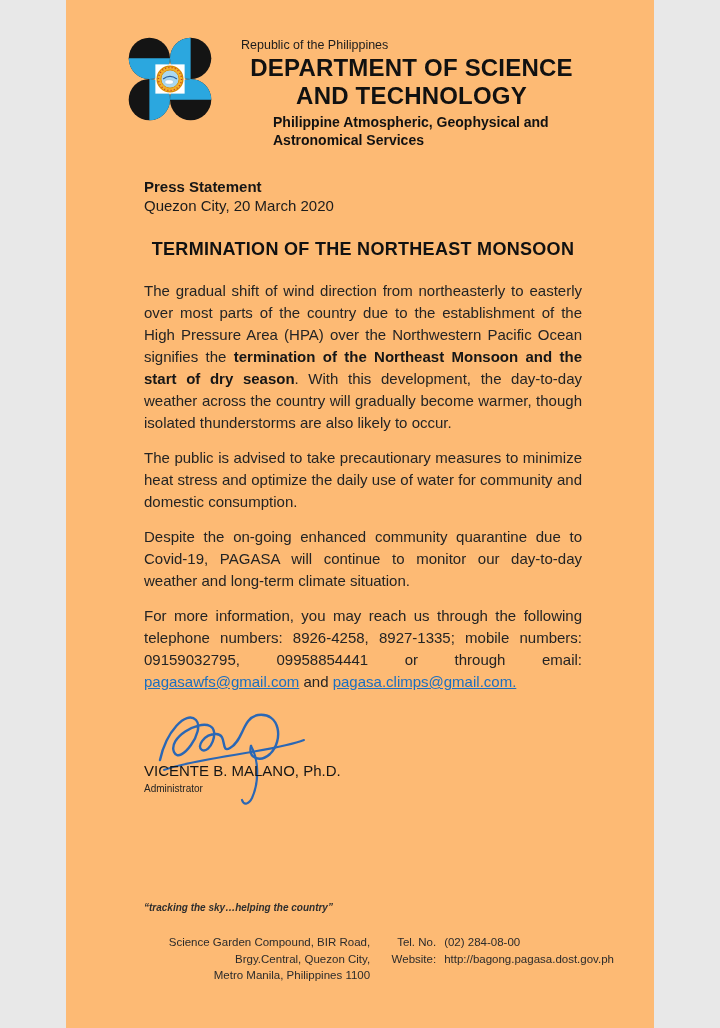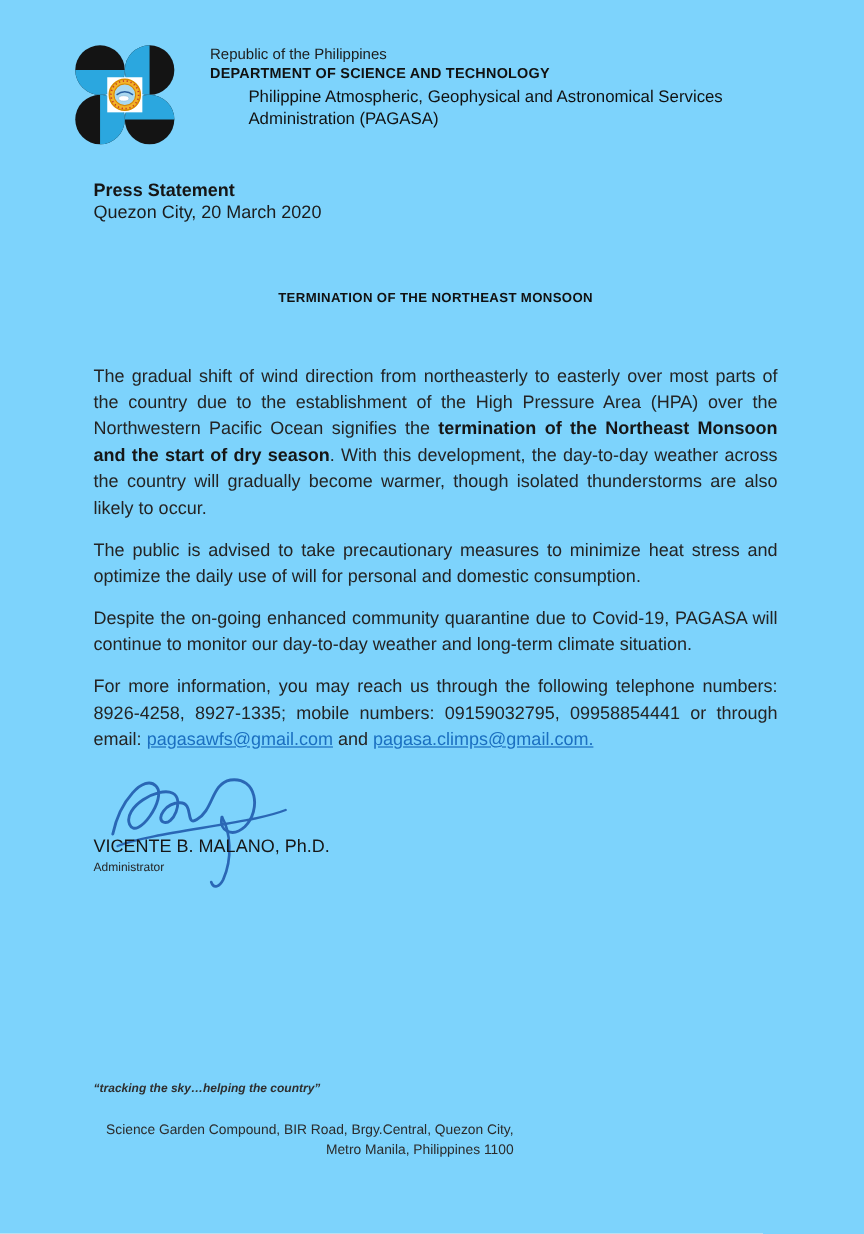--- a/index.html
+++ b/index.html
@@ -1,53 +1,53 @@
 <!DOCTYPE html>
 <html><head>
 <meta charset="utf-8">
 <style>
   * { margin: 0; padding: 0; box-sizing: border-box; }
   html, body { background: #e8e8e8; }
   body { font-family: "Liberation Sans", sans-serif; }
   .page {
     position: relative;
-    width: 720px;
+    width: 588px;
     height: 1028px;
     margin: 0 auto;
-    background: #7dd3fc;
+    background: #fdba74;
     color: #222;
     overflow: hidden;
   }
   .content { padding: 36px 72px 0 78px; }
 
   
   .header-row { display: flex; align-items: flex-start; }
   .logo-wrap { width: 86px; height: 86px; flex: 0 0 auto; margin-left: -17px; }
   .header-text { margin-left: 28px; padding-top: 2px; }
   .republic { font-size: 12.5px; color: #1c1c1c; margin-bottom: 2px; }
-  .department { font-size: 12px; font-weight: bold; letter-spacing: 0.2px; color: #111; margin-bottom: 3px; }
-  .agency { font-size: 14px; font-weight: normal; color: #111; line-height: 1.32; padding-left: 32px; }
+  .department { font-size: 24px; font-weight: bold; letter-spacing: 0.2px; color: #111; margin-bottom: 3px; text-align: center; }
+  .agency { font-size: 14px; font-weight: bold; color: #111; line-height: 1.32; padding-left: 32px; }
 
   
   .meta { margin-top: 28px; }
   .meta-label { font-size: 15px; font-weight: bold; color: #151515; }
   .meta-date { font-size: 15px; color: #1c1c1c; margin-top: 2px; }
 
   
   .doc-title {
-    margin-top: 57px;
+    margin-top: 25px;
     text-align: center;
-    font-size: 11px;
+    font-size: 18px;
     font-weight: bold;
     letter-spacing: 0.3px;
     color: #111;
   }
 
   
-  .body-text { margin-top: 48px; }
+  .body-text { margin-top: 20px; }
   .para {
     font-size: 15px;
     line-height: 22px;
     text-align: justify;
     color: #242424;
     margin-bottom: 13px;
   }
   .para b { color: #161616; }
   .email-link { color: #1b6fc0; text-decoration: underline; cursor: pointer; }
 
@@ -92,34 +92,33 @@
           <circle cx="50" cy="50" r="13.4" fill="none" stroke="#c43b2a" stroke-width="1.6" stroke-dasharray="1.2 2.6"></circle>
           <circle cx="50" cy="50" r="10.5" fill="#a9d8f0" stroke="#d98a00" stroke-width="1"></circle>
           <path d="M42,50 Q50,44 58,50" fill="none" stroke="#2a5f9e" stroke-width="1.4"></path>
           <ellipse cx="49" cy="53.5" rx="5" ry="2.6" fill="#ffffff" stroke="#8fb9d6" stroke-width="0.6"></ellipse>
         </svg>
       </div>
       <div class="header-text">
         <div class="republic">Republic of the Philippines</div>
         <div class="department">DEPARTMENT OF SCIENCE AND TECHNOLOGY</div>
         <div class="agency">Philippine Atmospheric, Geophysical and Astronomical Services</div>
-        <div class="agency">Administration (PAGASA)</div>
       </div>
     </div>
 
     <div class="meta">
       <div class="meta-label">Press Statement</div>
       <div class="meta-date">Quezon City, 20 March 2020</div>
     </div>
 
     <div class="doc-title">TERMINATION OF THE NORTHEAST MONSOON</div>
 
     <div class="body-text">
       <p class="para"><span>The gradual shift of wind direction from northeasterly to easterly over most parts of the country due to the establishment of the High Pressure Area (HPA) over the Northwestern Pacific Ocean signifies the </span><b>termination of the Northeast Monsoon and the start of dry season</b><span>. With this development, the day-to-day weather across the country will gradually become warmer, though isolated thunderstorms are also likely to occur.</span></p>
-      <p class="para">The public is advised to take precautionary measures to minimize heat stress and optimize the daily use of will for personal and domestic consumption.</p>
+      <p class="para">The public is advised to take precautionary measures to minimize heat stress and optimize the daily use of water for community and domestic consumption.</p>
       <p class="para">Despite the on-going enhanced community quarantine due to Covid-19, PAGASA will continue to monitor our day-to-day weather and long-term climate situation.</p>
       <p class="para"><span>For more information, you may reach us through the following telephone numbers: 8926-4258, 8927-1335; mobile numbers:  09159032795, 09958854441 or through email: </span><a class="email-link">pagasawfs@gmail.com</a><span> and </span><a class="email-link">pagasa.climps@gmail.com.</a></p>
     </div>
 
     <div class="sig-block">
       <svg class="sig-svg" width="180" height="110" viewBox="0 0 180 110">
         <path d="M6,60 C12,32 32,10 42,20 C52,30 26,66 20,52 C14,38 44,20 56,26 C66,31 56,54 48,50 C42,47 50,34 62,34 C74,34 66,54 76,48 C90,40 88,18 104,15 C126,12 130,40 116,54 C106,63 94,58 97,46" fill="none" stroke="#2a67b5" stroke-width="2.4" stroke-linecap="round"></path>
         <path d="M97,46 C104,58 106,80 98,98 C95,104 90,106 88,100" fill="none" stroke="#2a67b5" stroke-width="2.2" stroke-linecap="round"></path>
         <path d="M10,70 C40,58 120,52 150,40" fill="none" stroke="#2a67b5" stroke-width="2" stroke-linecap="round"></path>
       </svg>
@@ -129,15 +128,25 @@
 
   </div>
 
   <div class="footer">
     <div class="tagline">“tracking the sky…helping the country”</div>
     <div class="footer-cols">
       <div class="footer-left">
         <div>Science Garden Compound, BIR Road, Brgy.Central, Quezon City,</div>
         <div>Metro Manila, Philippines 1100</div>
       </div>
+      <div class="footer-right">
+        <div class="fr-row">
+          <span class="fr-label">Tel. No.</span>
+          <span class="fr-value">(02) 284-08-00</span>
+        </div>
+        <div class="fr-row">
+          <span class="fr-label">Website:</span>
+          <span class="fr-value">http://bagong.pagasa.dost.gov.ph</span>
+        </div>
+      </div>
     </div>
   </div>
 </div>
 
 </body></html>

